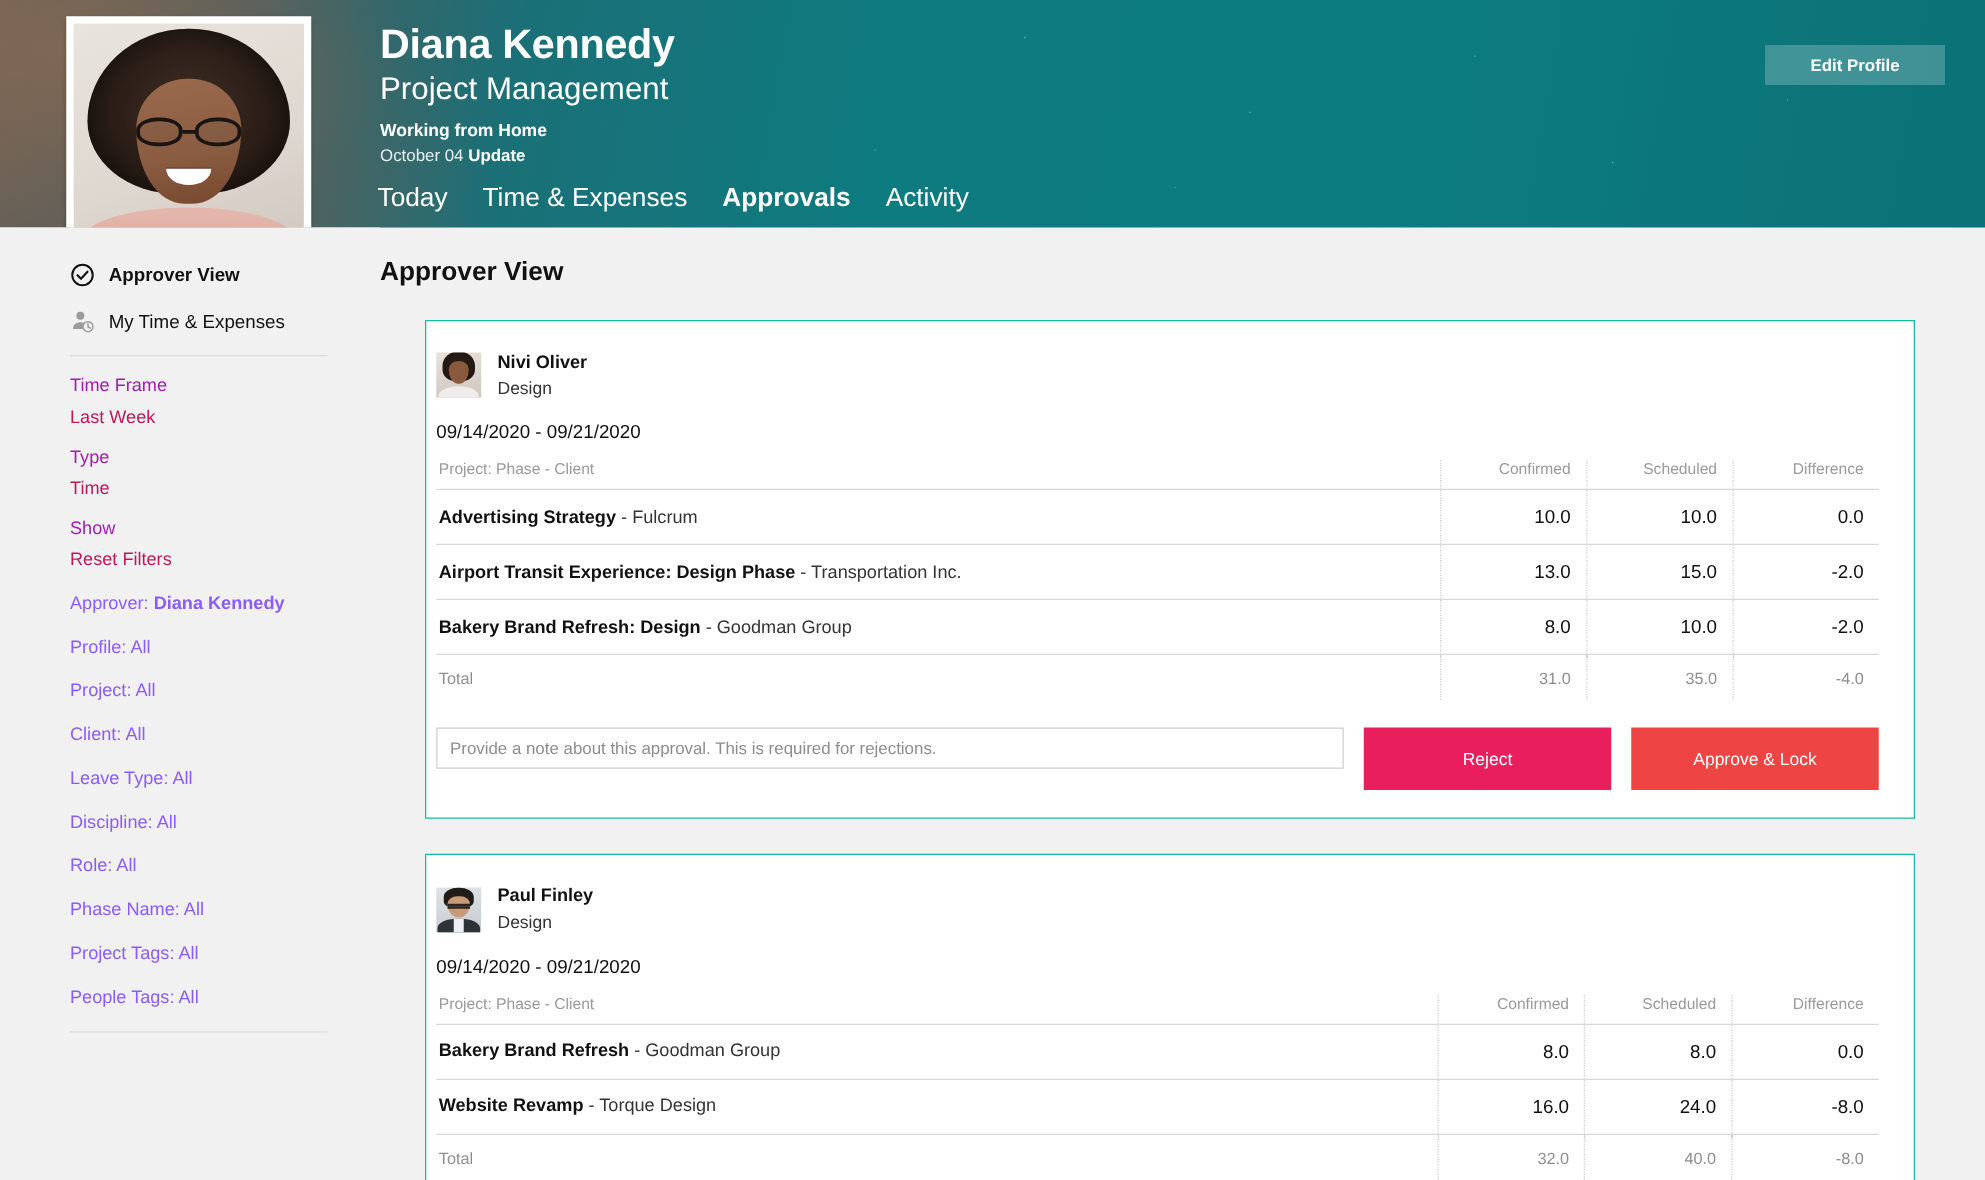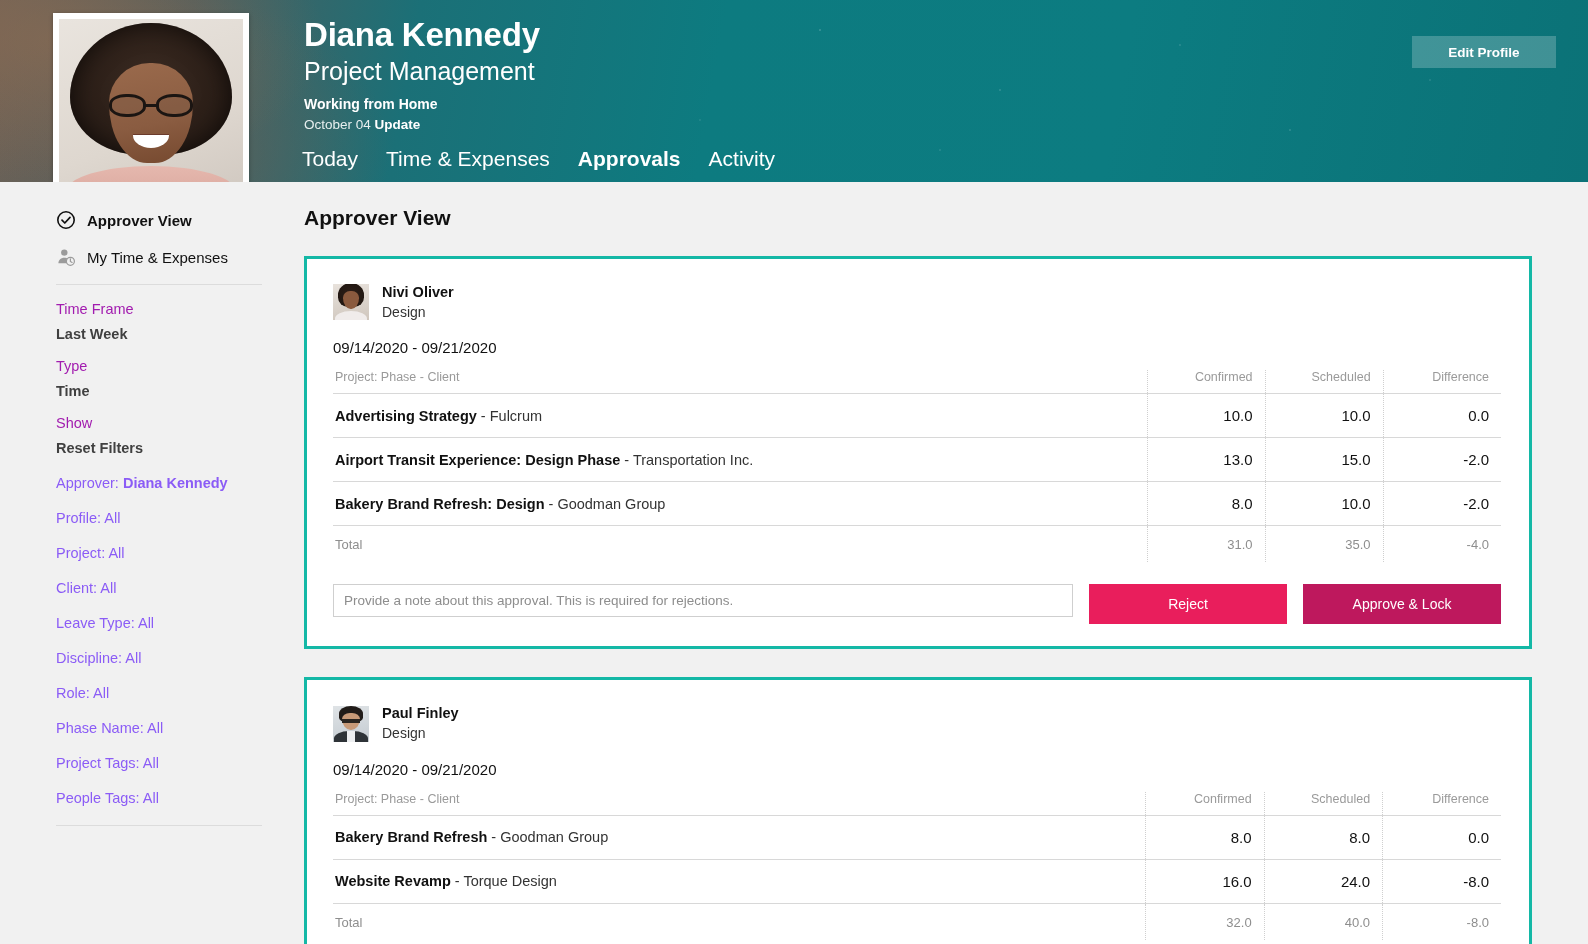--- a/index.html
+++ b/index.html
@@ -144,44 +144,45 @@
   .side-nav-item.active .lbl { font-weight:700; }
   .ic { width:20px; height:20px; flex:0 0 20px; display:block; }
 
   .side-divider {
     height:1px; background:#dcdcdc; margin: 5px 0 0 0;
     width: 206px;
   }
 
   .filter-group { margin-top: 16px; }
   .filter-label { font-size:14.5px; color:#a21caf; margin-bottom:9px; }
-  .filter-value { font-size:14.5px; color:#404040; cursor:pointer;font-weight:bold; }
+  .filter-value { font-size:14.5px; color:#be185d; cursor:pointer; }
 
   .filter-line {
     font-size:14.5px; color:#8b5cf6; margin-top: 19px; cursor:pointer;
   }
   .filter-line b { font-weight:700; }
   .side-divider2 {
     height:1px; background:#dcdcdc; width:206px; margin-top:19px;
   }
 
   
   .main {
     flex:1; background:#f1f1f1;
     padding: 24px 56px 0 0;
     overflow:hidden;
   }
   .page-title {
     font-size:21px; font-weight:700; color:#111; margin-bottom: 26px;
   }
 
   .card {
-    background:#fff; border:3px solid #14b8a6;
-    padding: 24px 28px 22px 26px;
+    background:#fff; border:1px solid #14b8a6;
+    padding: 24px 28px 22px 8px;
     margin-bottom: 28px;
+    margin-left: 36px;
   }
   .person-row { display:flex; align-items:center; gap:13px; margin-bottom:18px; }
   .pavatar {
     width:36px; height:36px; flex:0 0 36px; overflow:hidden; position:relative;
     background:#cfcfcf;
   }
   .pavatar.nivi { background: linear-gradient(170deg,#e8e2dc 0%, #cfc6bd 100%); }
   .pavatar.nivi .ph { position:absolute; left:14%; top:-4%; width:72%; height:66%;
     background: radial-gradient(ellipse at 50% 50%, #2e2019, #1d140f); border-radius:50% 50% 40% 40%; }
   .pavatar.nivi .pf { position:absolute; left:29%; top:20%; width:42%; height:48%;
@@ -233,21 +234,21 @@
   col.c-num { width: 120px; }
 
   .actions { display:flex; gap:16px; margin-top:22px; align-items:stretch; }
   .note-input {
     flex:1; height:33px; border:1px solid #cfcfcf; background:#fff;
     padding: 0 10px; font-size:13.5px; color:#111;
     font-family:inherit; outline:none;
   }
   .note-input::placeholder { color:#8d8d8d; }
   .btn {
-    width: 198px; height:40px; border:0; color:#fff;
+    width: 198px; height:50px; border:0; color:#fff;
     font-size:14px; font-family:inherit; cursor:pointer;
     display:flex; align-items:center; justify-content:center;
   }
   .btn.reject { background:#e91e5c; }
   .btn.approve { background:#15c05c; }
 </style>
 </head>
 <body>
 
 <div class="header">
@@ -398,21 +399,21 @@
                 <td class="proj">Total</td>
                 <td>31.0</td>
                 <td>35.0</td>
                 <td>-4.0</td>
               </tr>
             </tbody>
           </table>
           <div class="actions">
             <input class="note-input" type="text" placeholder="Provide a note about this approval. This is required for rejections." style="">
             <button class="btn reject" style="background: rgb(233, 30, 92);">Reject</button>
-            <button class="btn approve" style="background: #be185d;">Approve &amp; Lock</button>
+            <button class="btn approve" style="background: #ef4444;">Approve &amp; Lock</button>
           </div>
         </div>
         <div class="card">
           <div class="person-row">
             <div class="pavatar paul">
               <div class="ph"></div>
               <div class="pf"></div>
               <div class="pg"></div>
               <div class="pb"></div>
             </div>

